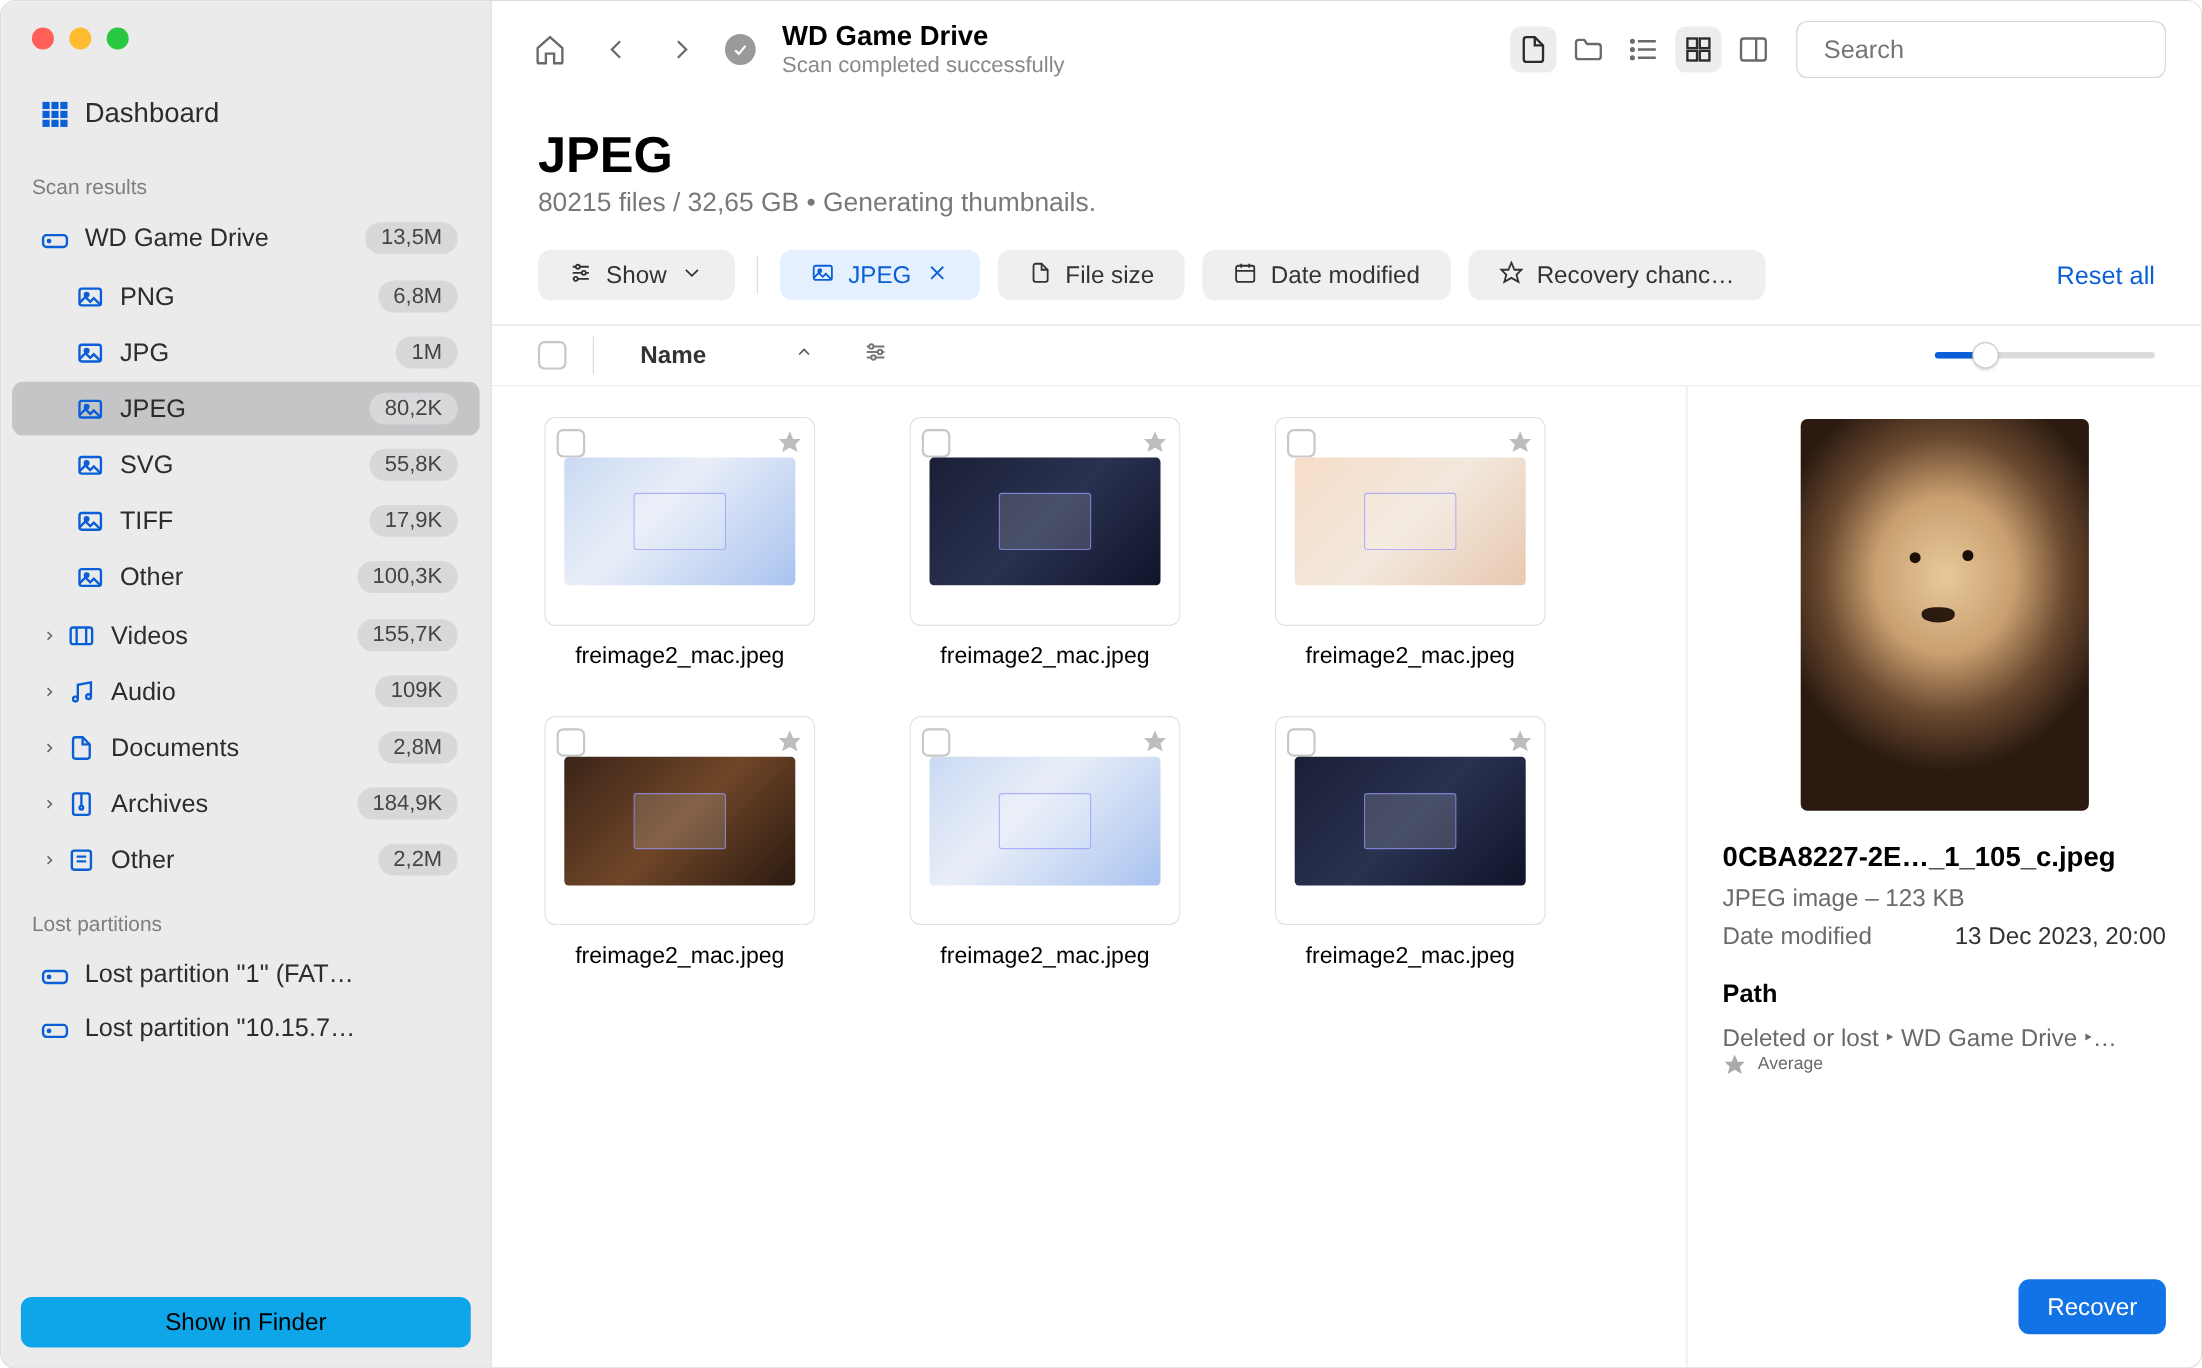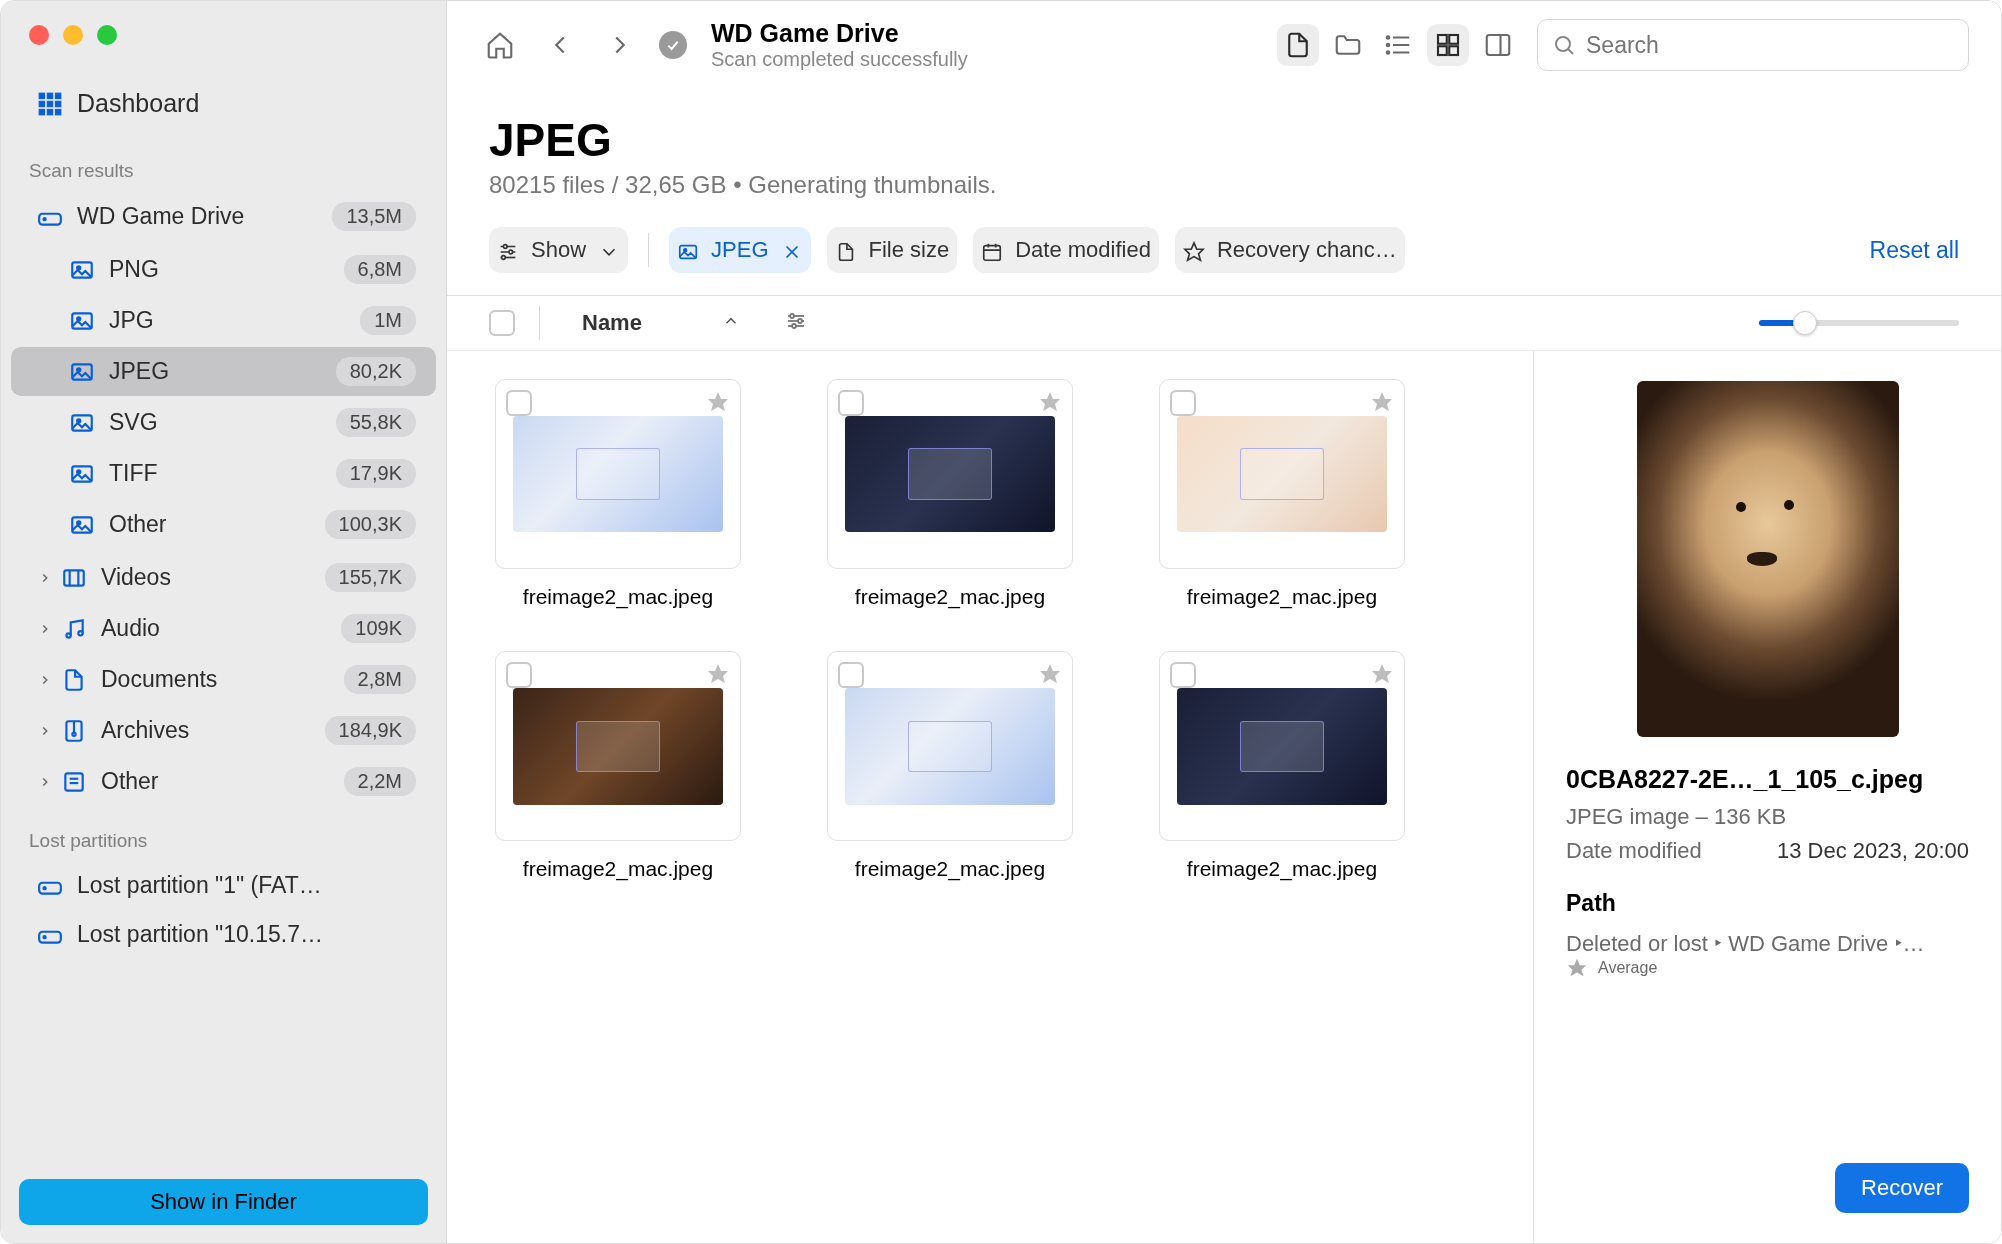--- a/index.html
+++ b/index.html
@@ -25,28 +25,28 @@
 .tb-btn { width:42px; height:42px; display:flex; align-items:center; justify-content:center; color:#6a6a6a; border-radius:10px; cursor:pointer; }
 .tb-btn svg { width:30px; height:30px; stroke:#6a6a6a; fill:none; stroke-width:1.7; }
 .tb-btn.active { background:#ededed; }
 .tb-btn.active svg { stroke:#2b2b2b; }
 .tb-title { display:flex; flex-direction:column; margin-left:6px; margin-right:auto; }
 .tb-title h1 { font-size:25px; font-weight:700; }
 .tb-title span { font-size:20px; color:#888; }
 .status-dot { width:28px; height:28px; border-radius:50%; background:#9a9a9a; display:flex; align-items:center; justify-content:center; }
 .status-dot svg { width:16px; height:16px; stroke:#fff; fill:none; stroke-width:3; }
 .view-group { display:flex; gap:8px; margin-left:12px; }
-.search-box { display:flex; align-items:center; border:1px solid #d5d5d5; border-radius:10px; padding:4px 14px; width:432px; height:52px; gap:10px; }
+.search-box { display:flex; align-items:center; border:1px solid #d5d5d5; border-radius:10px; padding:4px 14px; width:336px; height:52px; gap:10px; }
 .search-box input { border:none; outline:none; font-size:23px; flex:1; background:transparent; }
 .search-box svg { width:24px; height:24px; stroke:#888; fill:none; stroke-width:2; }
 .content-head { padding:24px 42px 16px; }
 .content-head h2 { font-size:46px; font-weight:700; }
 .content-head p { font-size:24px; color:#787878; margin-top:4px; }
 .filter-row { display:flex; align-items:center; gap:16px; padding:12px 42px 22px; }
-.chip { display:flex; align-items:flex-end; gap:12px; background:#efefef; border-radius:12px; padding:10px 8px; font-size:22px; color:#333; cursor:pointer; }
+.chip { display:flex; align-items:flex-start; gap:12px; background:#efefef; border-radius:12px; padding:10px 28px; font-size:22px; color:#333; cursor:pointer; }
 .chip.blue { background:#e5f0ff; color:#0a5fd6; }
 .chip svg { width:22px; height:22px; stroke:currentColor; fill:none; stroke-width:1.8; }
 .chip.blue svg { stroke:#0a5fd6; }
 .reset-link { margin-left:auto; color:#0a5fd6; font-size:23px; cursor:pointer; }
 .divider { height:1px; background:#dedede; }
 .list-header { display:flex; align-items:center; padding:10px 42px; gap:20px; border-bottom:1px solid #ececec; }
 .checkbox { width:26px; height:26px; border:2px solid #c8c8c8; border-radius:6px; }
 .list-header .nm { font-size:22px; font-weight:600; color:#333; margin-left:18px; }
 .sort-arrow { margin-left:60px; }
 .zoom-slider { margin-left:auto; width:200px; height:6px; background:#dcdcdc; border-radius:3px; position:relative; }
@@ -539,21 +539,21 @@
                 <div class="thumb-inner-box"></div>
               </div>
        </div>
        <div class="card-name">freimage2_mac.jpeg</div>
      </div>
         </div>
 
       <aside class="preview">
         <div class="preview-img"></div>
         <div class="pv-name">0CBA8227-2E…_1_105_c.jpeg</div>
-        <div class="pv-meta">JPEG image – 136 KB</div>
+        <div class="pv-meta">JPEG image – 123 KB</div>
         <div class="pv-row">
           <span>Date modified</span>
           <span class="v">13 Dec 2023, 20:00</span>
         </div>
         <div class="pv-section">Path</div>
         <div class="pv-meta">Deleted or lost ‣ WD Game Drive ‣…</div>
         <div class="pv-star-row">
           <svg width="22" height="22" viewBox="0 0 24 24" fill="#aaa">
               <polygon points="12 2 15 9 22 9 17 14 19 21 12 17 5 21 7 14 2 9 9 9"></polygon>
             </svg>

